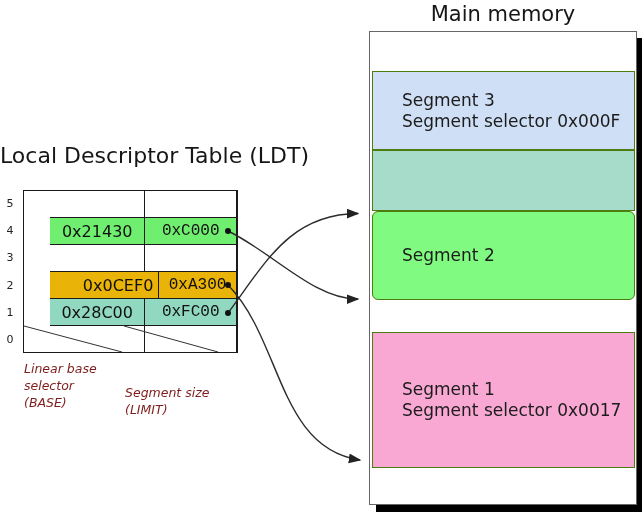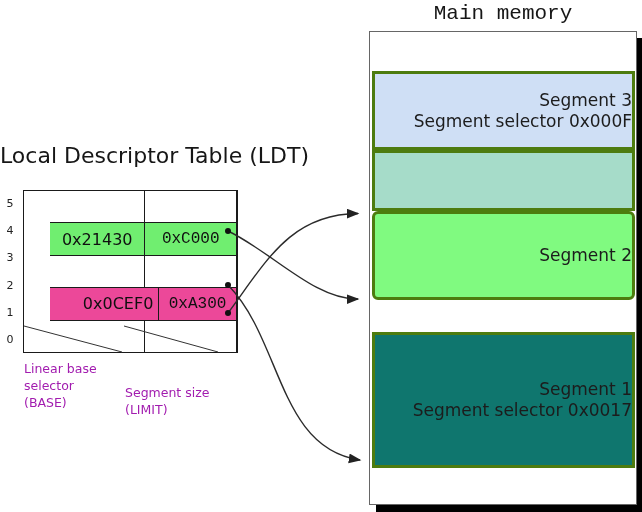--- a/index.html
+++ b/index.html
@@ -5,61 +5,61 @@
   html,body{margin:0;padding:0;background:#fff;}
   #canvas{
     position:relative;width:642px;height:512px;background:#ffffff;
     overflow:hidden;font-family:"DejaVu Sans","Liberation Sans",sans-serif;color:#111;
   }
   .abs{position:absolute;}
   .title{color:#161616;white-space:nowrap;}
   
   #mem-shadow{left:376px;top:38px;width:266px;height:474px;background:#000;}
   #mem-box{left:369px;top:31px;width:268px;height:474px;background:#fff;border:1px solid #666;box-sizing:border-box;}
-  .segment{left:372px;width:263px;box-sizing:border-box;border:3px solid #4d7c0f;
-           display:flex;flex-direction:column;justify-content:center;padding-left:18px;align-items:flex-end;}
+  .segment{left:372px;width:263px;box-sizing:border-box;border:1px solid #4d7c0f;
+           display:flex;flex-direction:column;justify-content:center;padding-left:29px;}
   .segment .seg-line{font-size:17px;line-height:21px;color:#1c1c1c;white-space:nowrap;}
   #seg3{top:71px;height:79px;}
   #seg-overlap{top:150px;height:61px;}
   #seg2{top:211px;height:89px;border-radius:6px;}
   #seg1{top:332px;height:136px;}
   
   #ldt-table{left:23px;top:190px;width:215px;height:163px;border:1px solid #1a1a1a;
              box-sizing:border-box;display:flex;flex-direction:column;}
   .ldt-row{flex:1;display:flex;border-bottom:1px solid #1a1a1a;margin-left:26px;}
   .ldt-row:last-child{border-bottom:none;}
   .cell{display:flex;align-items:center;justify-content:center;font-size:16px;color:#101010;box-sizing:border-box;}
   .cell.base{width:99px;border-right:1px solid #1a1a1a;}
   .cell.limit{width:95px;border-right:1px solid #1a1a1a;font-family:Liberation Mono, monospace;}
   .cell.sel{flex:1;}
   #row-labels{left:2px;top:190px;width:16px;height:163px;display:flex;flex-direction:column;}
   #row-labels div{flex:1;display:flex;align-items:center;justify-content:center;font-size:11px;color:#222;}
-  .note{font-size:12.5px;line-height:17px;color:#a21caf;white-space:nowrap;}
+  .note{font-size:12.5px;line-height:17px;color:#7f1d1d;white-space:nowrap;font-style:italic;}
   #svg-overlay{left:0;top:0;pointer-events:none;}
 </style>
 </head>
 <body>
 
 <div id="canvas">
 
-  <div class="abs title" style="left:369px;top:2px;width:268px;text-align:center;font-size:21px;font-family:Liberation Mono, monospace;">Main memory</div>
+  <div class="abs title" style="left:369px;top:2px;width:268px;text-align:center;font-size:21px;">Main memory</div>
   <div class="abs title" style="left:0px;top:143px;font-size:22px;">Local Descriptor Table (LDT)</div>
 
   <div class="abs" id="mem-shadow"></div>
   <div class="abs" id="mem-box"></div>
 
   <div class="abs segment" id="seg3" style="background-color: rgb(207, 223, 245);">
     <div class="seg-line">Segment 3</div>
     <div class="seg-line">Segment selector 0x000F</div>
   </div>
   <div class="abs segment" id="seg-overlap" style="background-color: rgb(166, 220, 201);"></div>
   <div class="abs segment" id="seg2" style="background-color: rgb(128, 250, 128);">
     <div class="seg-line">Segment 2</div>
   </div>
-  <div class="abs segment" id="seg1" style="background-color: #0f766e;">
+  <div class="abs segment" id="seg1" style="background-color: #f9a8d4;">
     <div class="seg-line">Segment 1</div>
     <div class="seg-line">Segment selector 0x0017</div>
   </div>
 
   <div class="abs" id="row-labels">
     <div>5</div>
     <div>4</div>
     <div>3</div>
     <div>2</div>
     <div>1</div>
@@ -75,23 +75,28 @@
     <div class="ldt-row" style="background-color: rgb(112, 238, 112);">
       <div class="cell base">0x21430</div>
       <div class="cell limit">0xC000</div>
       <div class="cell sel"></div>
     </div>
     <div class="ldt-row">
       <div class="cell base"></div>
       <div class="cell limit"></div>
       <div class="cell sel"></div>
     </div>
-    <div class="ldt-row" style="background-color: #ec4899; padding-left: 28px;">
+    <div class="ldt-row" style="background-color: #eab308; padding-left: 28px;">
       <div class="cell base">0x0CEF0</div>
       <div class="cell limit">0xA300</div>
+      <div class="cell sel"></div>
+    </div>
+    <div class="ldt-row" style="background-color: rgb(144, 216, 192);">
+      <div class="cell base">0x28C00</div>
+      <div class="cell limit">0xFC00</div>
       <div class="cell sel"></div>
     </div>
     <div class="ldt-row">
       <div class="cell base"></div>
       <div class="cell limit"></div>
       <div class="cell sel"></div>
     </div>
   </div>
 
   <div class="abs note" style="left:24px;top:360px;">

